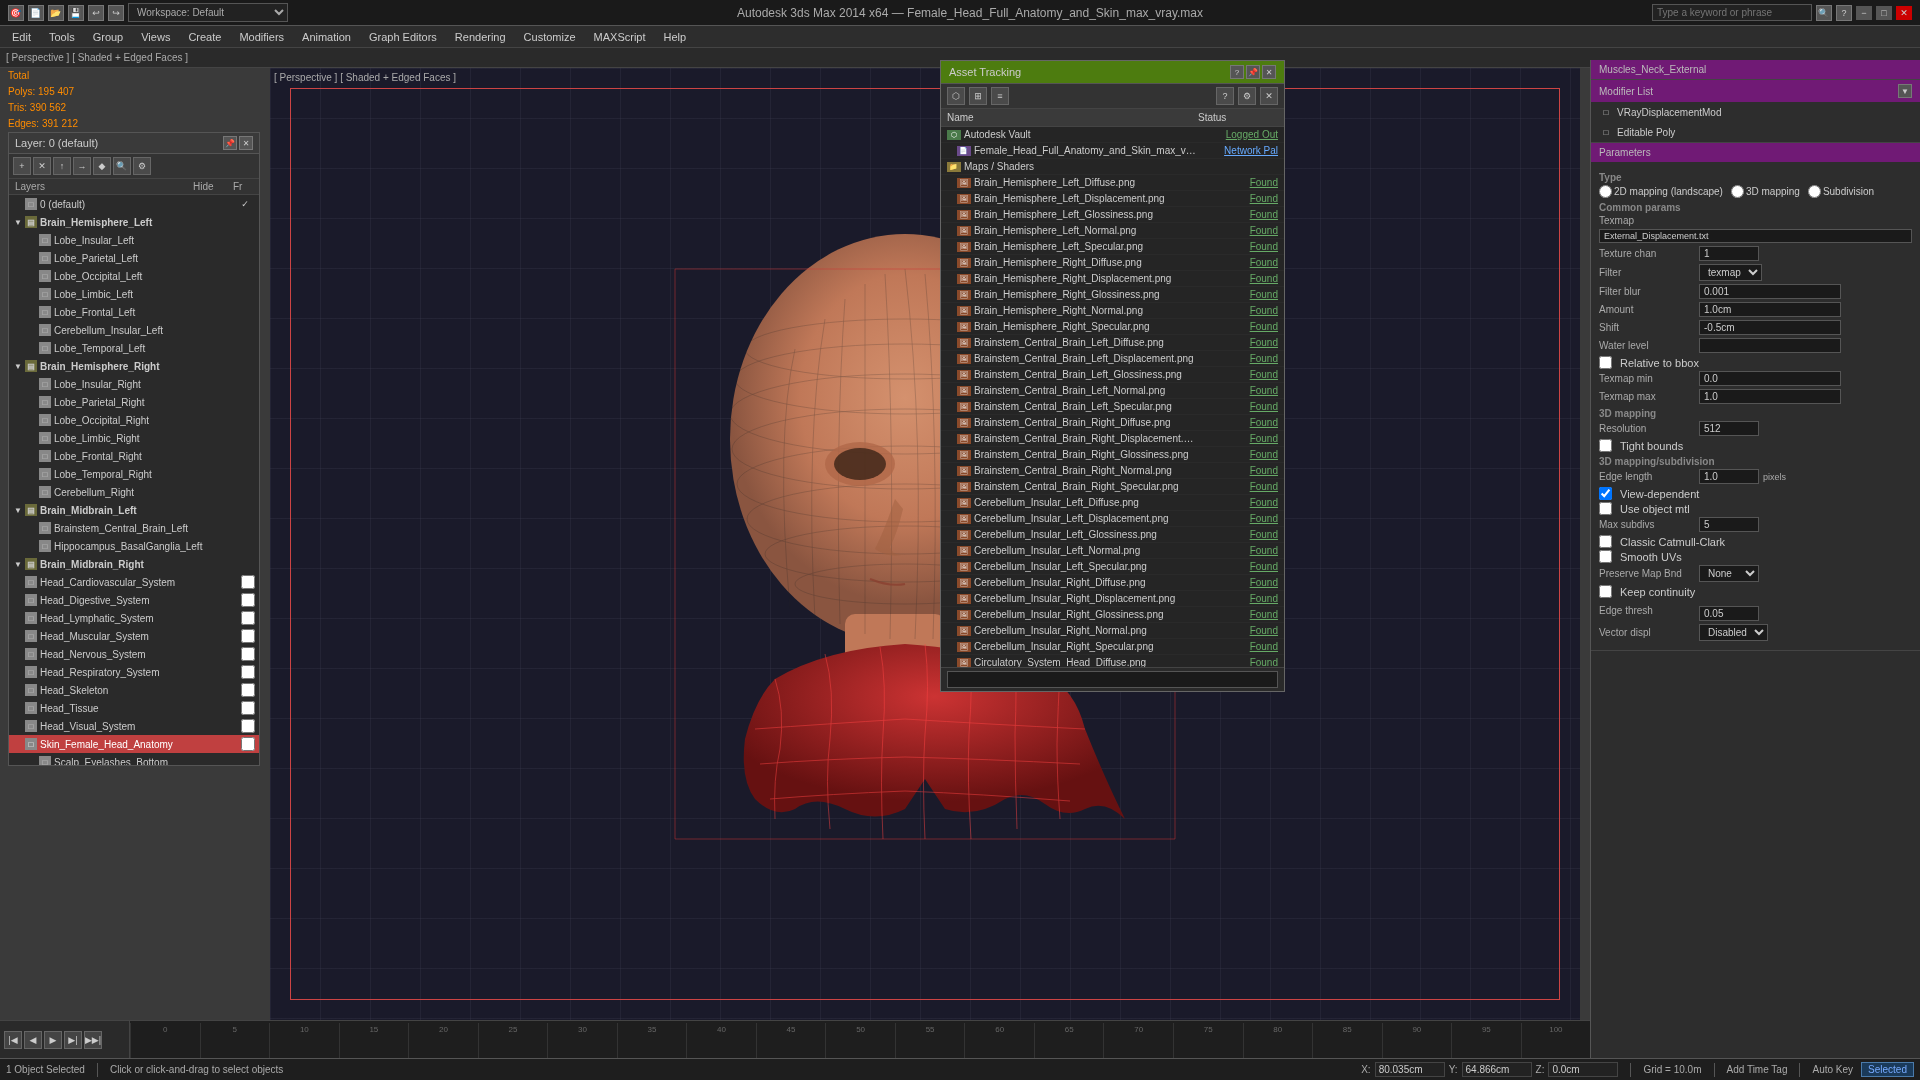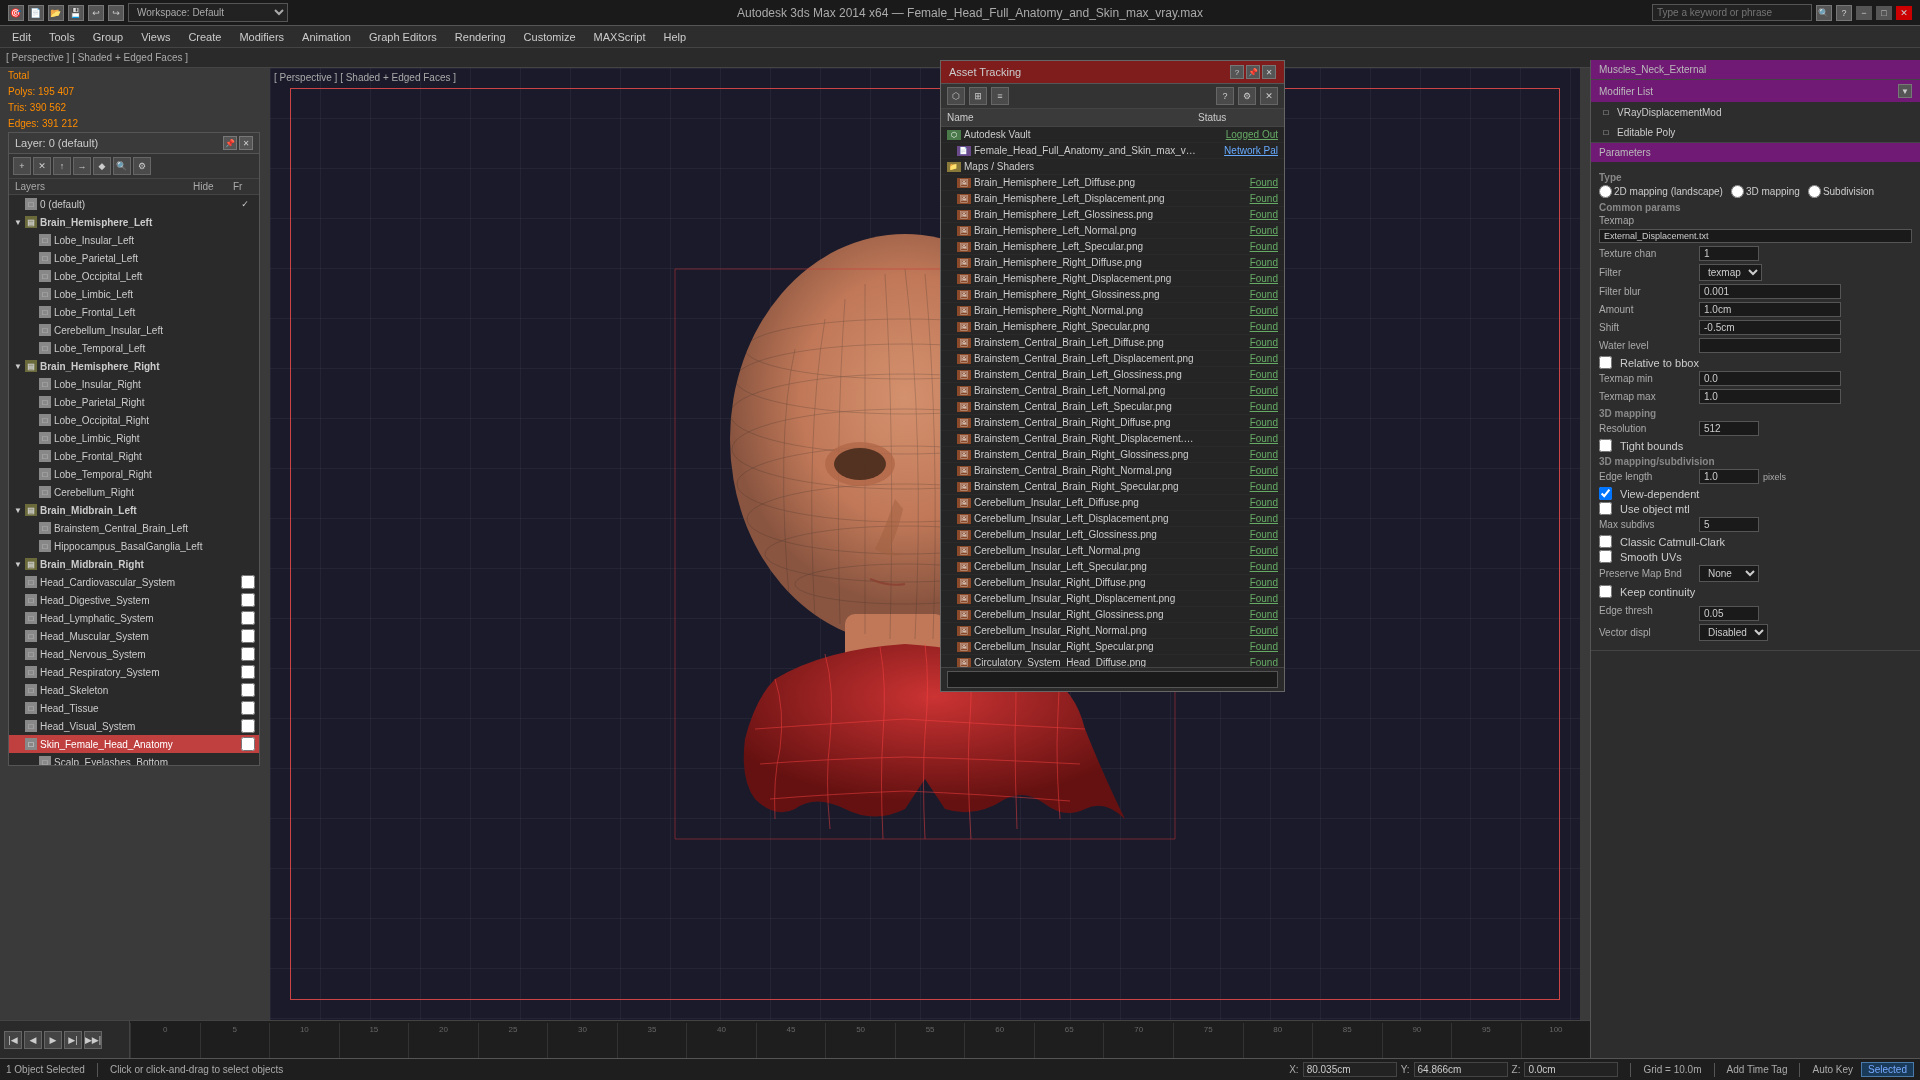--- a/index.html
+++ b/index.html
@@ -164,21 +164,21 @@
     .asset-panel {
       position: absolute;
       top: 60px;
       left: 940px;
       width: 345px;
       background: #2d2d2d;
       border: 1px solid #666;
       z-index: 30;
     }
     .asset-title-bar {
-      background: #7f1d1d;
+      background: #4d7c0f;
       padding: 4px 8px;
       display: flex;
       align-items: center;
       justify-content: space-between;
       border-bottom: 1px solid #555;
     }
     .asset-menu-bar {
       background: #2a2a2a;
       padding: 2px 4px;
       display: flex;
@@ -315,21 +315,21 @@
       color: #aaa;
       gap: 8px;
     }
     .status-section { display: flex; align-items: center; gap: 4px; }
     .status-input {
       background: #222;
       border: 1px solid #444;
       color: #ccc;
       padding: 1px 3px;
       font-size: 10px;
-      width: 94px;
+      width: 70px;
     }
     .status-divider { width: 1px; height: 14px; background: #555; margin: 0 4px; }
     .selected-badge {
       background: #1a3a5a;
       border: 1px solid #4a7aaa;
       padding: 1px 6px;
       font-size: 10px;
       color: #7af;
     }
     .timeline-controls {

